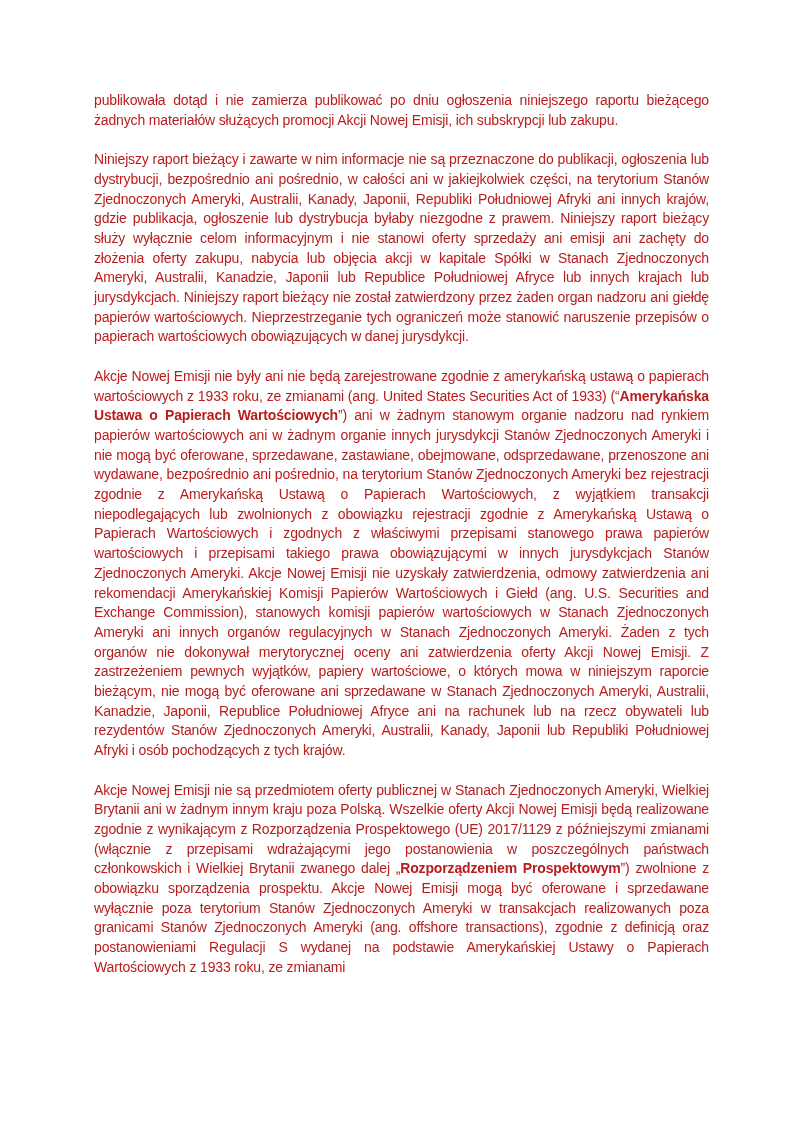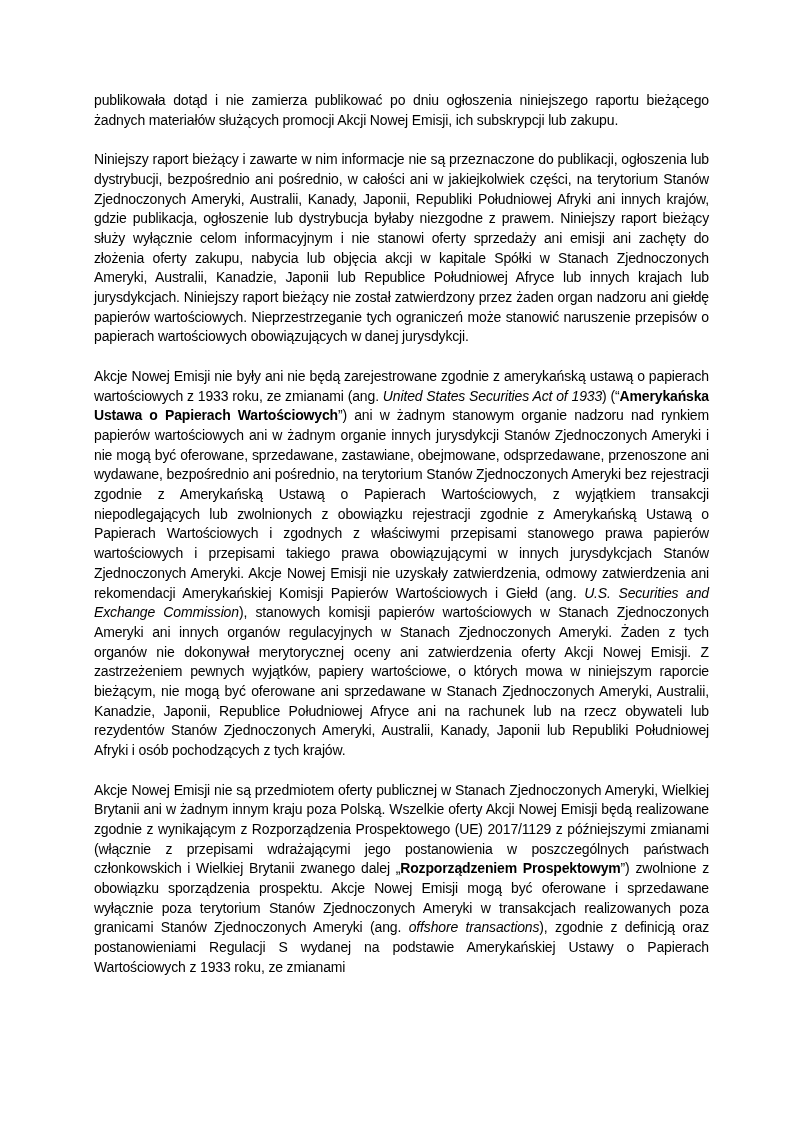--- a/index.html
+++ b/index.html
@@ -12,37 +12,37 @@
     width: 800px;
     height: 1131px;
     background: #ffffff;
     overflow: hidden;
   }
   .textblock {
     position: absolute;
     left: 94px;
     top: 91px;
     width: 615px;
-    color: #000000;
+    color: #b91c1c;
     font-family: "Liberation Sans", sans-serif;
     font-size: 14px;
     line-height: 19.7px;
     letter-spacing: -0.15px;
     text-align: justify;
     text-justify: inter-word;
   }
   .textblock p {
     margin: 0 0 19.7px 0;
     padding: 0;
   }
   .textblock p:last-child {
     margin-bottom: 9px;
   }
   .seg-bold   { font-weight: 700; }
-  .seg-italic { font-style: italic; }
+  .seg-italic { }
 </style>
 </head>
 <body>
 
 <div class="page">
   <div class="textblock" id="textblock">
       <p><span>publikowała dotąd i nie zamierza publikować po dniu ogłoszenia niniejszego raportu bieżącego żadnych materiałów służących promocji Akcji Nowej Emisji, ich subskrypcji lub zakupu.</span></p>
       <p><span>Niniejszy raport bieżący i zawarte w nim informacje nie są przeznaczone do publikacji, ogłoszenia lub dystrybucji, bezpośrednio ani pośrednio, w całości ani w jakiejkolwiek części, na terytorium Stanów Zjednoczonych Ameryki, Australii, Kanady, Japonii, Republiki Południowej Afryki ani innych krajów, gdzie publikacja, ogłoszenie lub dystrybucja byłaby niezgodne z prawem. Niniejszy raport bieżący służy wyłącznie celom informacyjnym i nie stanowi oferty sprzedaży ani emisji ani zachęty do złożenia oferty zakupu, nabycia lub objęcia akcji w kapitale Spółki w Stanach Zjednoczonych Ameryki, Australii, Kanadzie, Japonii lub Republice Południowej Afryce lub innych krajach lub jurysdykcjach. Niniejszy raport bieżący nie został zatwierdzony przez żaden organ nadzoru ani giełdę papierów wartościowych. Nieprzestrzeganie tych ograniczeń może stanowić naruszenie przepisów o papierach wartościowych obowiązujących w danej jurysdykcji.</span></p>
       <p><span>Akcje Nowej Emisji nie były ani nie będą zarejestrowane zgodnie z amerykańską ustawą o papierach wartościowych z 1933 roku, ze zmianami (ang. </span><span class="seg-italic">United States Securities Act of 1933</span><span>) (“</span><span class="seg-bold">Amerykańska Ustawa o Papierach Wartościowych</span><span>”) ani w żadnym stanowym organie nadzoru nad rynkiem papierów wartościowych ani w żadnym organie innych jurysdykcji Stanów Zjednoczonych Ameryki i nie mogą być oferowane, sprzedawane, zastawiane, obejmowane, odsprzedawane, przenoszone ani wydawane, bezpośrednio ani pośrednio, na terytorium Stanów Zjednoczonych Ameryki bez rejestracji zgodnie z Amerykańską Ustawą o Papierach Wartościowych, z wyjątkiem transakcji niepodlegających lub zwolnionych z obowiązku rejestracji zgodnie z Amerykańską Ustawą o Papierach Wartościowych i zgodnych z właściwymi przepisami stanowego prawa papierów wartościowych i przepisami takiego prawa obowiązującymi w innych jurysdykcjach Stanów Zjednoczonych Ameryki. Akcje Nowej Emisji nie uzyskały zatwierdzenia, odmowy zatwierdzenia ani rekomendacji Amerykańskiej Komisji Papierów Wartościowych i Giełd (ang. </span><span class="seg-italic">U.S. Securities and Exchange Commission</span><span>), stanowych komisji papierów wartościowych w Stanach Zjednoczonych Ameryki ani innych organów regulacyjnych w Stanach Zjednoczonych Ameryki. Żaden z tych organów nie dokonywał merytorycznej oceny ani zatwierdzenia oferty Akcji Nowej Emisji. Z zastrzeżeniem pewnych wyjątków, papiery wartościowe, o których mowa w niniejszym raporcie bieżącym, nie mogą być oferowane ani sprzedawane w Stanach Zjednoczonych Ameryki, Australii, Kanadzie, Japonii, Republice Południowej Afryce ani na rachunek lub na rzecz obywateli lub rezydentów Stanów Zjednoczonych Ameryki, Australii, Kanady, Japonii lub Republiki Południowej Afryki i osób pochodzących z tych krajów.</span></p>
       <p><span>Akcje Nowej Emisji nie są przedmiotem oferty publicznej w Stanach Zjednoczonych Ameryki, Wielkiej Brytanii ani w żadnym innym kraju poza Polską. Wszelkie oferty Akcji Nowej Emisji będą realizowane zgodnie z wynikającym z Rozporządzenia Prospektowego (UE) 2017/1129 z późniejszymi zmianami (włącznie z przepisami wdrażającymi jego postanowienia w poszczególnych państwach członkowskich i Wielkiej Brytanii zwanego dalej „</span><span class="seg-bold">Rozporządzeniem Prospektowym</span><span>”) zwolnione z obowiązku sporządzenia prospektu. Akcje Nowej Emisji mogą być oferowane i sprzedawane wyłącznie poza terytorium Stanów Zjednoczonych Ameryki w transakcjach realizowanych poza granicami Stanów Zjednoczonych Ameryki (ang. </span><span class="seg-italic">offshore transactions</span><span>), zgodnie z definicją oraz postanowieniami Regulacji S wydanej na podstawie Amerykańskiej Ustawy o Papierach Wartościowych z 1933 roku, ze zmianami</span></p>

